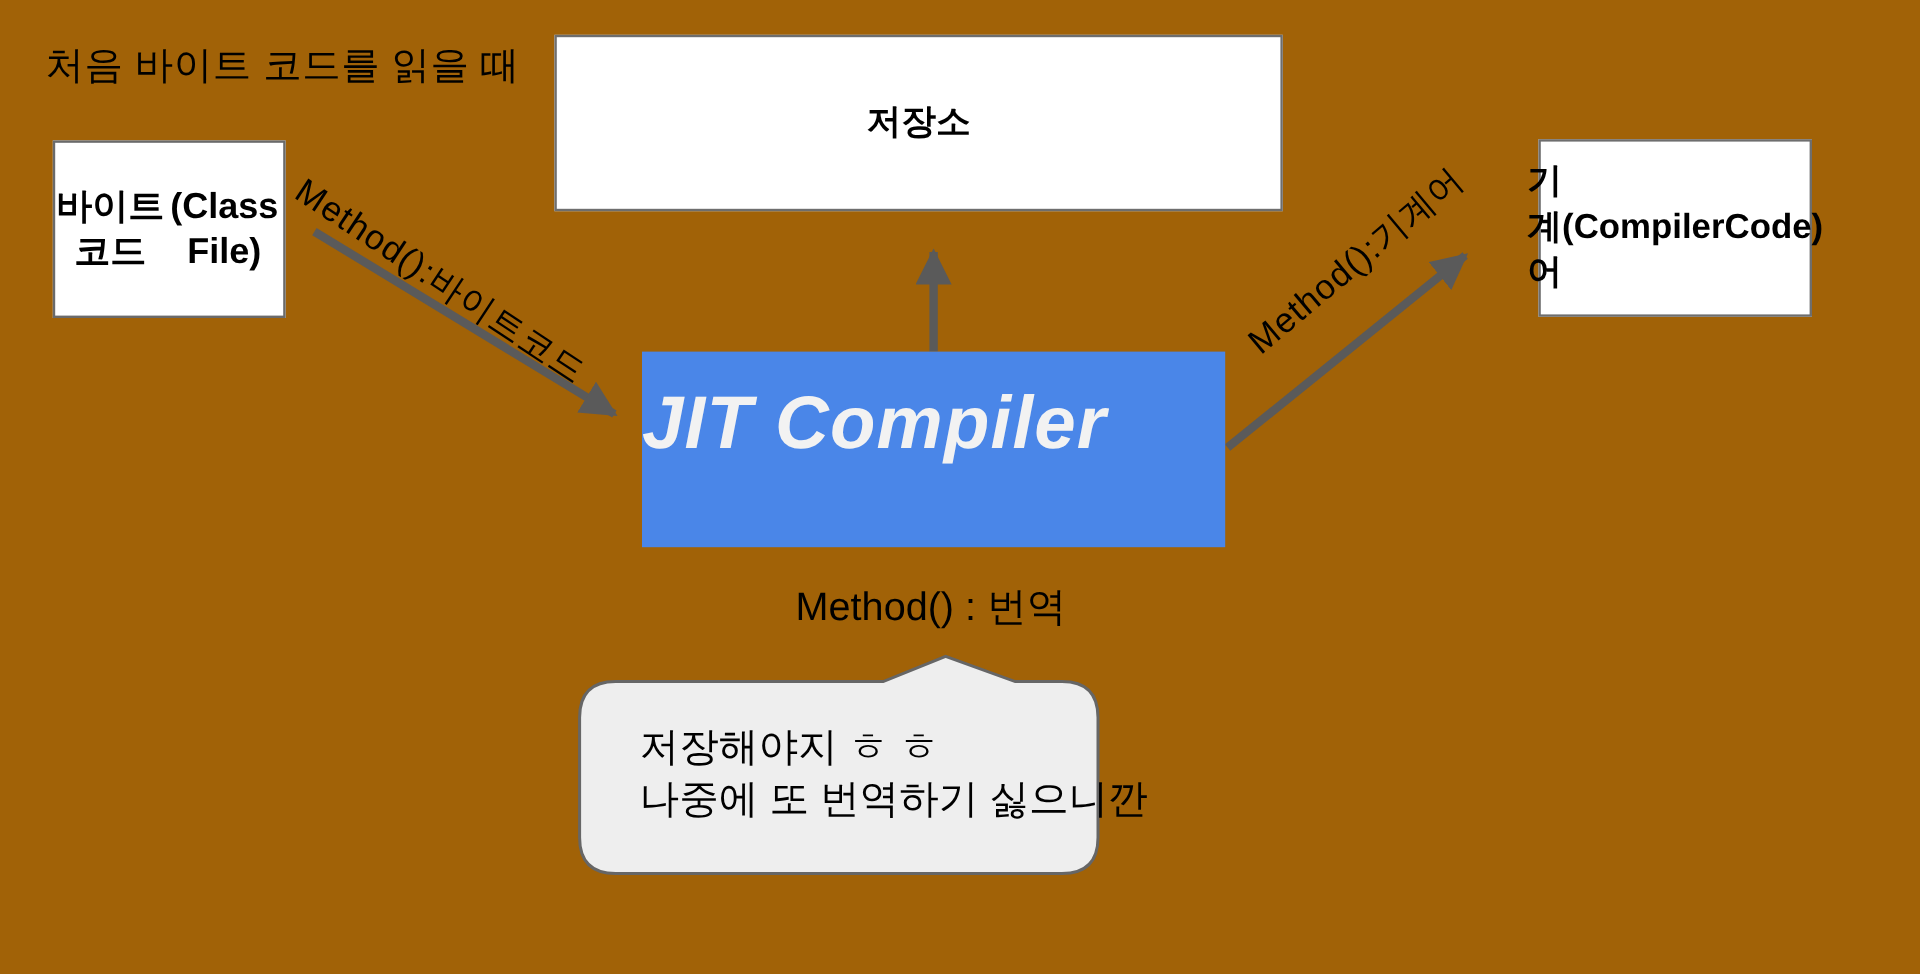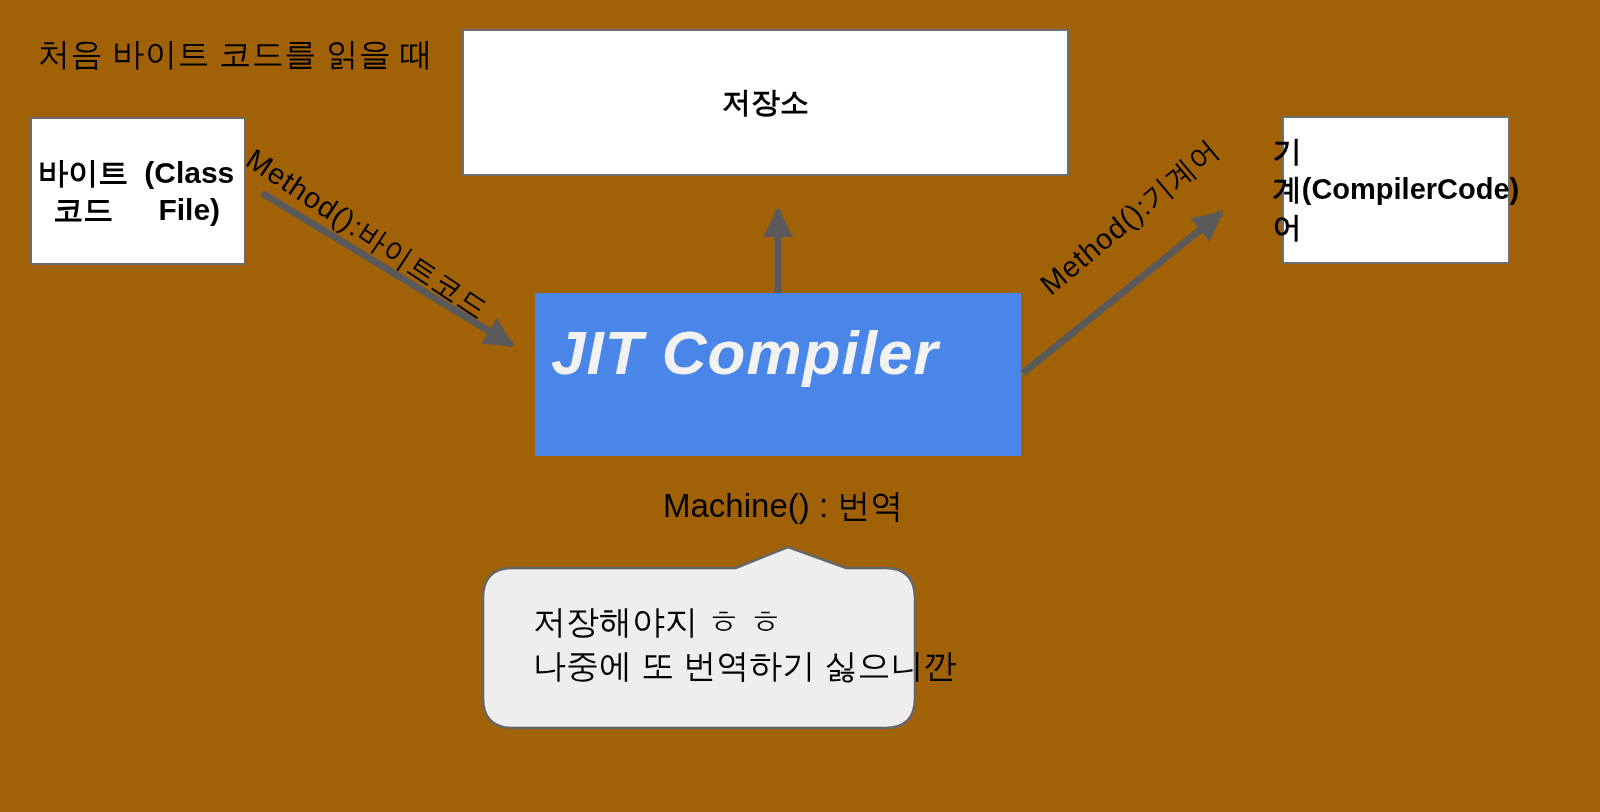--- a/index.html
+++ b/index.html
@@ -10,27 +10,27 @@
   .overlay{position:absolute;left:0;top:0;width:1600px;height:812px;z-index:1;pointer-events:none;}
   .title{
     position:absolute;left:38px;top:33px;font-size:32px;font-weight:400;
     letter-spacing:0.5px;white-space:nowrap;z-index:2;
   }
   .node{
     position:absolute;background:#ffffff;border:2px solid #6e6e6e;
     display:flex;flex-direction:row;align-items:center;justify-content:center;
     text-align:center;font-weight:700;z-index:2;box-sizing:border-box;
   }
-  .node-bytecode{left:30px;top:117px;width:216px;height:148px;font-size:30px;line-height:1.25;border-color:#6a6a6a;}
+  .node-bytecode{left:44px;top:117px;width:194px;height:148px;font-size:30px;line-height:1.25;border-color:#6a6a6a;}
   .node-storage{left:462px;top:29px;width:607px;height:147px;font-size:29px;line-height:1.35;}
   .node-machine{left:1282px;top:116px;width:228px;height:148px;font-size:29px;line-height:1.3;}
   .node-jit{
     position:absolute;left:535px;top:293px;width:486px;height:163px;background:#4a86e8;
     z-index:2;display:flex;align-items:flex-start;justify-content:flex-start;
-    padding:24px 0 0 16px;box-sizing:border-box;
+    padding:24px 0 0 0;box-sizing:border-box;
   }
   .jit-text{
     font-size:62px;font-weight:700;font-style:italic;color:#f2f2f2;
     white-space:nowrap;letter-spacing:1px;
   }
   .edge-label{
     position:absolute;font-size:29px;font-weight:400;white-space:nowrap;
     letter-spacing:1px;z-index:3;transform-origin:0 0;
   }
   .edge-label-left{left:260px;top:140px;transform:rotate(33.5deg);}
@@ -83,20 +83,20 @@
   </div>
 
   <div class="node-jit">
     <span class="jit-text">JIT Compiler</span>
   </div>
 
   <div class="edge-label edge-label-left">Method():바이트코드</div>
 
   <div class="edge-label edge-label-right">Method():기계어</div>
 
-  <div class="translate-label">Machine() : 번역</div>
+  <div class="translate-label">Method() : 번역</div>
 
   <div class="bubble-text">
     <div>저장해야지 ㅎ ㅎ</div>
     <div>나중에 또 번역하기 싫으니깐</div>
   </div>
 
 </div>
 
 </body></html>

